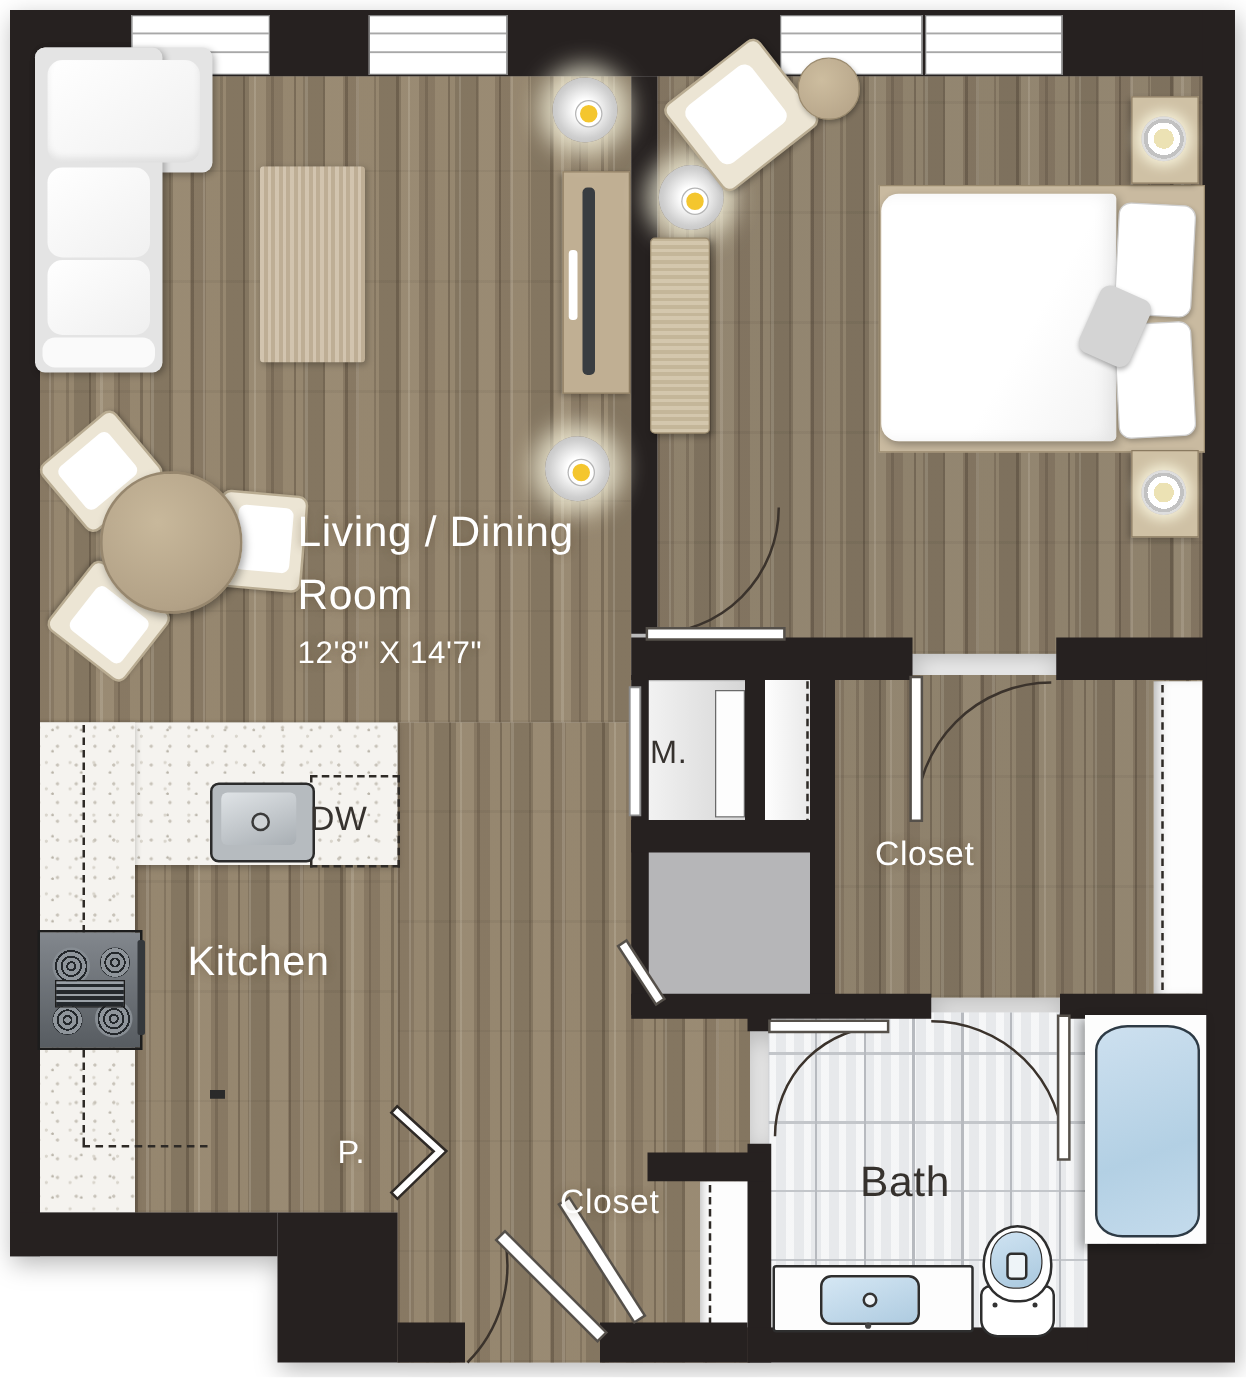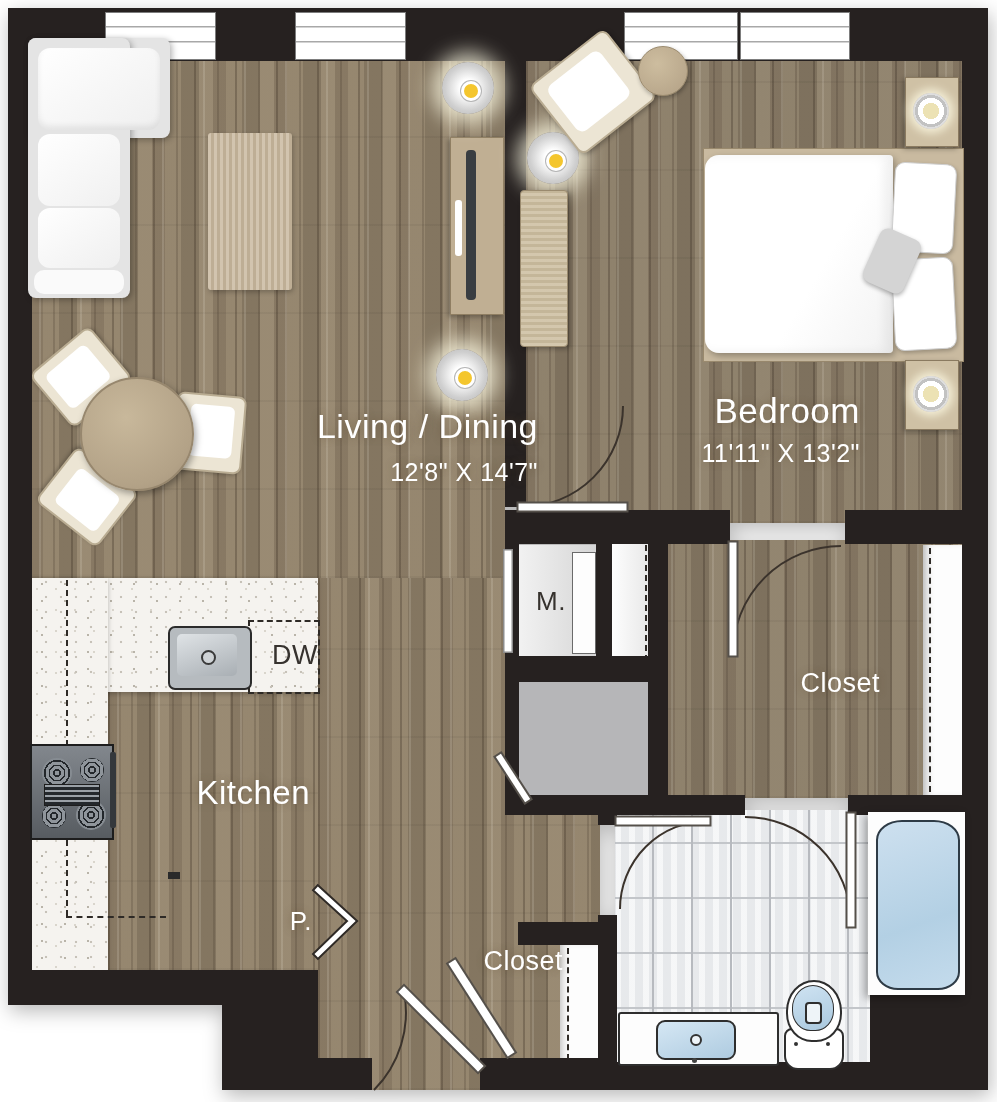--- a/index.html
+++ b/index.html
@@ -29,21 +29,21 @@
       repeating-linear-gradient(90deg, rgba(255,255,255,.5) 0 6px, rgba(226,228,231,.5) 6px 14px);}
   .whitebox{position:absolute;background:#fdfdfd;}
   .dash-v{position:absolute;border-left:2px dashed #2e2a26;}
   .dash-h{position:absolute;border-top:2px dashed #2e2a26;}
   .dash-rect{position:absolute;border:2px dashed #2e2a26;}
   .window{position:absolute;top:12px;height:48px;background:#fff;border:1.5px solid #7d7d7d;
       background-image:linear-gradient(#a8a8a8,#a8a8a8),linear-gradient(#a8a8a8,#a8a8a8);
       background-size:100% 1.5px;background-position:0 30%,0 62%;background-repeat:no-repeat;
       box-sizing:border-box;}
   
-  .lbl{position:absolute;color:#fff;text-align:right;letter-spacing:.5px;line-height:1.18;
+  .lbl{position:absolute;color:#fff;text-align:left;letter-spacing:.5px;line-height:1.18;
        text-shadow:0 0 8px rgba(90,70,45,.45);}
   .lbl.dark{color:#36322e;text-shadow:none;}
   
   .cream{background:#ece5d4;border:2px solid #b9ac92;border-radius:8px;}
   .light-fx{position:absolute;border-radius:50%;
       background:radial-gradient(circle,#ffffff 0 22%,#ececec 38%,#cfcfcf 62%,#b3b3b3 100%);
       box-shadow:0 0 20px 10px rgba(255,252,230,.75);}
   .light-fx::after{content:"";position:absolute;left:50%;top:50%;width:14px;height:14px;margin:-7px;
       border-radius:50%;background:#f4c62e;border:3px solid #fff;box-shadow:0 0 0 1px #b5b5b5;}
   .burner{position:absolute;border-radius:50%;
@@ -212,36 +212,36 @@
       <line x1="500" y1="758" x2="526" y2="798" stroke="#ffffff" stroke-width="6"></line>
       <line x1="508" y1="554" x2="508" y2="648" stroke="#8c8c8c" stroke-width="10"></line>
       <line x1="508" y1="554" x2="508" y2="648" stroke="#ffffff" stroke-width="7"></line>
       <polyline points="318,890 352,921 318,954" fill="none" stroke="#2f2a26" stroke-width="9"></polyline>
       <polyline points="318,890 352,921 318,954" fill="none" stroke="#ffffff" stroke-width="5"></polyline>
     </g>
   </svg>
 
   <div class="lbl" style="left:238px;top:406px;width:300px;">
     <span style="display:block;font-size:34px;">Living / Dining</span>
+    <span style="display:block;font-size:34px;margin-top:10px;">Room</span>
     <span style="display:block;font-size:25px;margin-top:12px;">12'8" X 14'7"</span>
   </div>
 
-  <div class="lbl" style="left:560px;top:390px;width:300px;">
-    <span style="display:block;font-size:35px;">Bedroom</span>
-    <span style="display:block;font-size:25px;margin-top:8px;">11'11" X 13'2"</span>
-  </div>
-
-  <div class="lbl" style="left:150px;top:750px;width:160px;font-size:33px;margin-top:24px;">
+
+  <div class="lbl" style="left:150px;top:750px;width:160px;font-size:33px;">
     <span>Kitchen</span>
   </div>
 
   <div class="lbl" style="left:700px;top:668px;width:180px;font-size:27px;">
     <span style="display:block;">Closet</span>
   </div>
 
+  <div class="lbl dark" style="left:688px;top:926px;width:115px;font-size:34px;">
+    <span>Bath</span>
+  </div>
 
   <div class="lbl" style="left:448px;top:946px;width:115px;font-size:27px;">
     <span>Closet</span>
   </div>
 
   <div class="lbl dark" style="left:248px;top:640px;width:70px;font-size:27px;">
     <span>DW</span>
   </div>
 
   <div class="lbl dark" style="left:520px;top:586px;width:46px;font-size:26px;">

